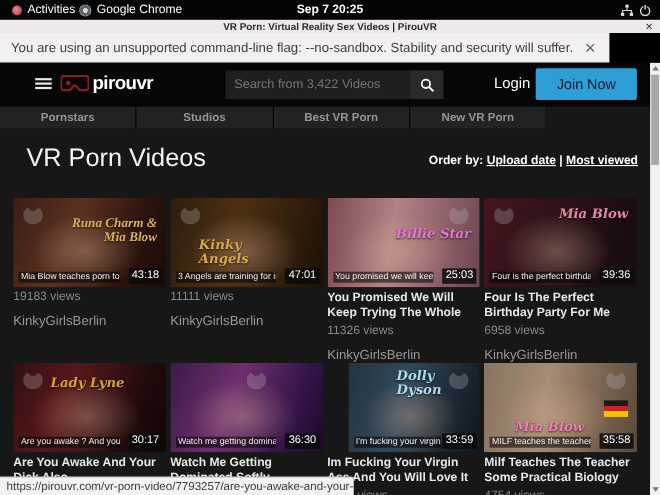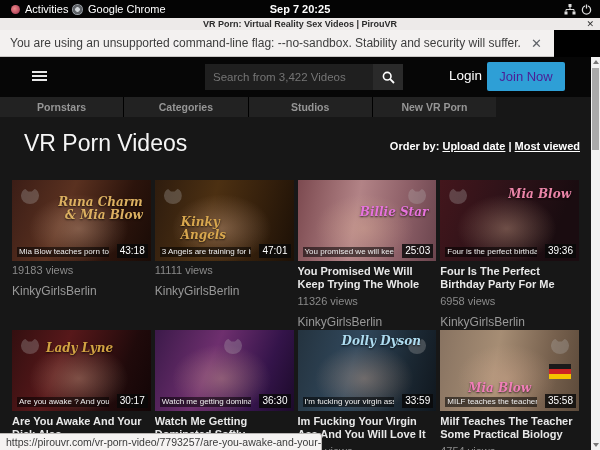--- a/index.html
+++ b/index.html
@@ -42,22 +42,22 @@
   #hamburger i { display:block; height:2px; background:#e8e8e8; margin-bottom:2px; }
   #logo { position:absolute; left:55px; top:9px; display:flex; align-items:center; gap:3px; }
   #logo .logo-text { color:#fff; font-size:17px; font-weight:bold; letter-spacing:-0.5px; }
   #search-box { position:absolute; left:205px; top:7px; width:168px; height:26px;
     background:#1f1f1f; }
   #search-box input { width:100%; height:100%; background:transparent; border:0; outline:0;
     color:#a7a7a7; font-size:11.5px; padding:0 8px; font-family:"Liberation Sans",sans-serif; }
   #search-btn { position:absolute; left:373px; top:7px; width:30px; height:26px;
     background:#2a2a2a; border:0; display:flex; align-items:center; justify-content:center; }
   #login-link { position:absolute; left:449px; top:11px; color:#fff; font-size:13.5px; }
-  #join-btn { position:absolute; left:487px; top:5px; width:78px; height:29px;
-    border:0; border-radius:2px; color:#4c1d95; font-size:13px;
+  #join-btn { position:absolute; left:487px; top:5px; width:92px; height:29px;
+    border:0; border-radius:2px; color:#0f172a; font-size:13px;
     display:flex; align-items:center; justify-content:center; }
 
   
   #menu-bar { position:absolute; top:40px; left:0; width:496px; height:20px;
     background:#000; display:flex; gap:1px; }
   .menu-item { flex:1; background:#222; color:#969696; font-size:10.5px; font-weight:bold;
     display:flex; align-items:center; justify-content:center; }
 
   
   #page-title { position:absolute; left:24px; top:73px; color:#f5f5f5; font-size:23px;
@@ -72,27 +72,27 @@
   .card { height:150px; overflow:hidden; }
   .thumb { position:relative; height:81px; overflow:hidden; background:#222; }
   .thumb::before { content:""; position:absolute; inset:0;
     background:radial-gradient(ellipse 55% 65% at 48% 60%, rgba(222,178,150,0.38), transparent 65%); }
   .c1 .thumb { background:linear-gradient(112deg,#3b1d16,#5a3120 38%,#2c140c 72%,#190b06); }
   .c2 .thumb { background:linear-gradient(105deg,#2e1c0e,#4c3012 40%,#35200c 70%,#1c1006); }
   .c3 .thumb { background:linear-gradient(100deg,#7c4a50,#b28386 42%,#8f6169 72%,#6b454e); }
   .c4 .thumb { background:linear-gradient(112deg,#43161c,#2c1218 45%,#1a0c10 80%); }
   .c5 .thumb { background:linear-gradient(112deg,#330f10,#57181a 35%,#200a0b 75%,#120506); }
   .c6 .thumb { background:linear-gradient(112deg,#3c1a4a,#6e2f6e 40%,#34144a 75%,#1c0a2a); }
-  .c7 .thumb { background:linear-gradient(105deg,#24333f,#31485c 40%,#1b2833 75%,#10171e); }
+  .c7 .thumb { background:linear-gradient(105deg,#24333f,#31485c 40%,#1b2833 75%,#10171e);margin-left:19px; }
   .c8 .thumb { background:linear-gradient(100deg,#887361,#a68d74 40%,#77614e 75%,#5c4a3a); }
 
   .overlay-name { position:absolute; right:8px; top:22px; max-width:62%; text-align:right;
     font-family:"DejaVu Serif", serif; font-style:italic; font-weight:bold; font-size:12px;
     line-height:1.05; text-shadow:0 1px 2px rgba(0,0,0,0.7); z-index:2; }
-  .c1 .overlay-name { color:#dcb061; top:16px; }
+  .c1 .overlay-name { color:#dcb061; top:16px;font-family:Liberation Serif, serif; }
   .c2 .overlay-name { color:#d8a74e; right:auto; left:26px; top:36px; text-align:left; }
   .c3 .overlay-name { color:#e773dd; top:26px; }
   .c4 .overlay-name { color:#ea85a8; top:8px; }
   .c5 .overlay-name { color:#d2a342; right:auto; left:34px; top:12px; text-align:left; }
   .c6 .overlay-name { color:#8ed2f4; right:auto; left:30px; top:26px; text-align:left; }
   .c7 .overlay-name { color:#aedcf0; right:auto; left:44px; top:5px; text-align:left; }
   .c8 .overlay-name { color:#f07fb8; top:auto; bottom:16px; right:auto; left:28px; text-align:left; }
 
   .wm { position:absolute; left:9px; top:8px; width:18px; height:16px; z-index:1;
     background:rgba(185,185,185,0.28); border-radius:45% 45% 50% 50%;
@@ -172,37 +172,44 @@
 </div>
 
 <div id="site">
 
   <div id="site-header">
     <div id="hamburger">
         <i></i>
         <i></i>
         <i></i>
       </div>
+    <div id="logo">
+      <svg width="26" height="16" viewBox="0 0 26 16">
+        <path d="M3 1h20a2.5 2.5 0 0 1 2.5 2.5v8A2.5 2.5 0 0 1 23 14h-5.5l-2.7-3.2a2.3 2.3 0 0 0-3.6 0L8.5 14H3A2.5 2.5 0 0 1 .5 11.5v-8A2.5 2.5 0 0 1 3 1z" fill="none" stroke="#8b1f1f" stroke-width="2"></path>
+        <circle cx="7" cy="7.5" r="2.2" fill="#8b1f1f"></circle>
+      </svg>
+      <span class="logo-text">pirouvr</span>
+    </div>
     <div id="search-box">
       <input type="text" placeholder="Search from 3,422 Videos" style="">
     </div>
     <button id="search-btn">
       <svg width="13" height="13" viewBox="0 0 13 13">
         <circle cx="5.2" cy="5.2" r="3.8" fill="none" stroke="#fff" stroke-width="1.6"></circle>
         <line x1="8.2" y1="8.2" x2="12" y2="12" stroke="#fff" stroke-width="1.8"></line>
       </svg>
     </button>
     <span id="login-link">Login</span>
     <button id="join-btn" style="background:#2e9fd6">Join Now</button>
   </div>
 
   <div id="menu-bar">
     <div class="menu-item">Pornstars</div>
-    <div class="menu-item">Categories</div>
     <div class="menu-item">Studios</div>
+    <div class="menu-item">Best VR Porn</div>
     <div class="menu-item">New VR Porn</div>
   </div>
 
   <h1 id="page-title">VR Porn Videos</h1>
 
   <div id="order-by">
     <span>Order by:</span>
     <span class="olink">Upload date</span><span> | </span><span class="olink">Most viewed</span>
   </div>
 

